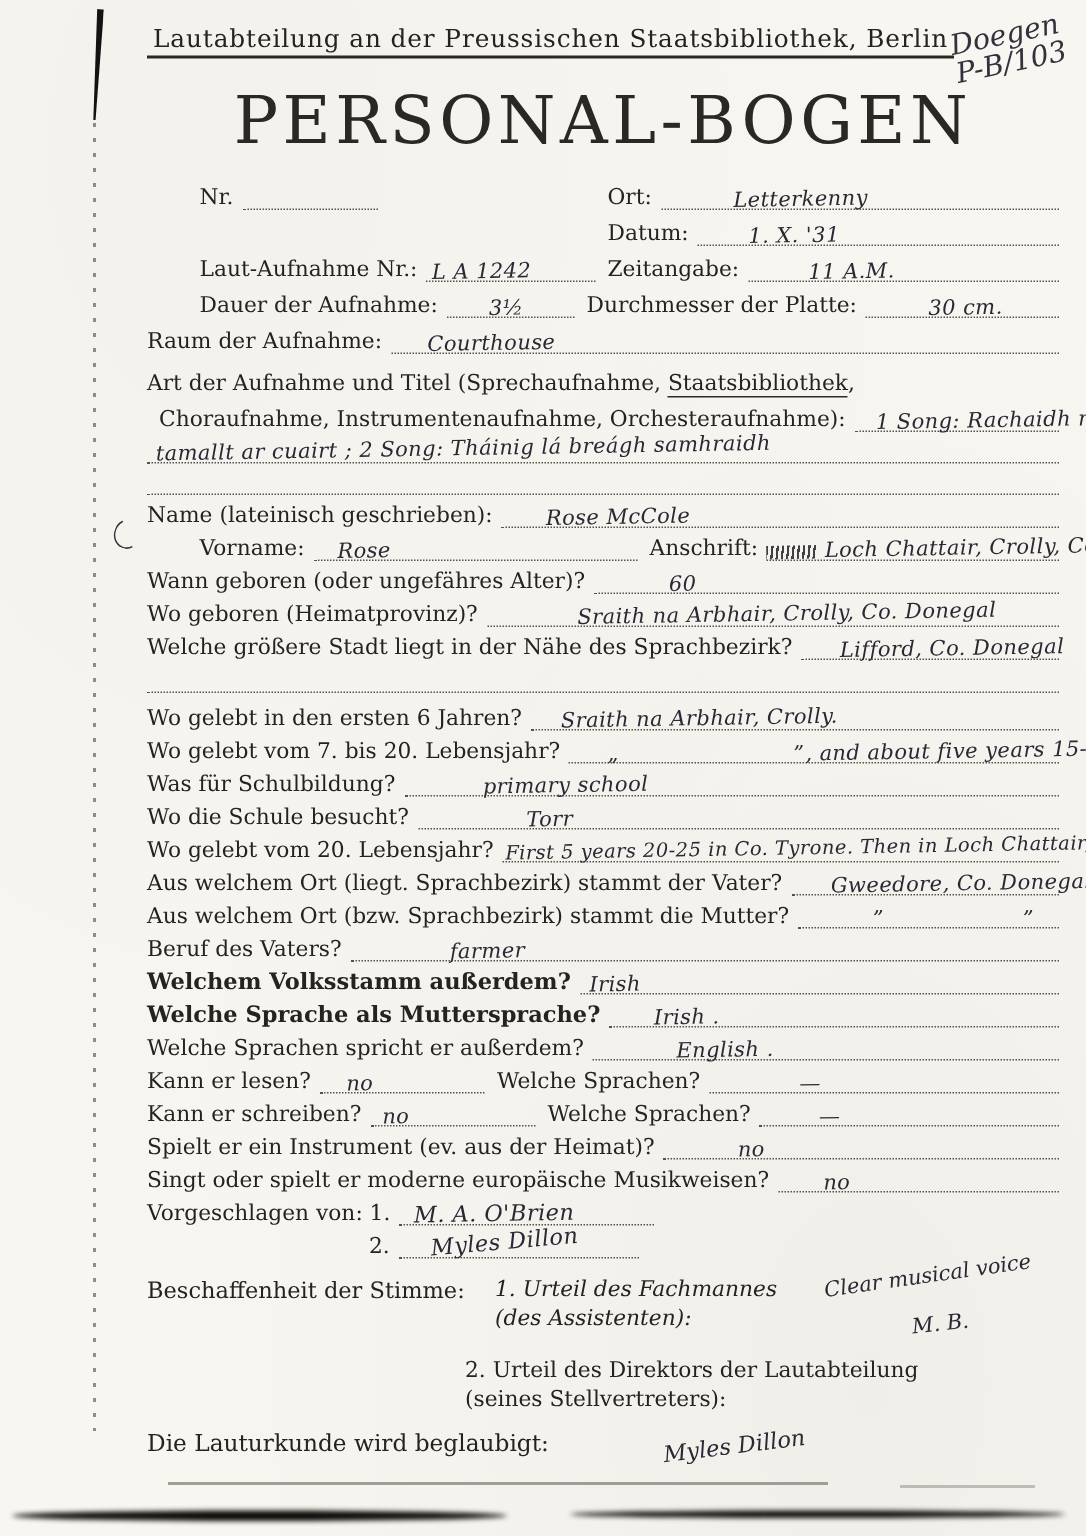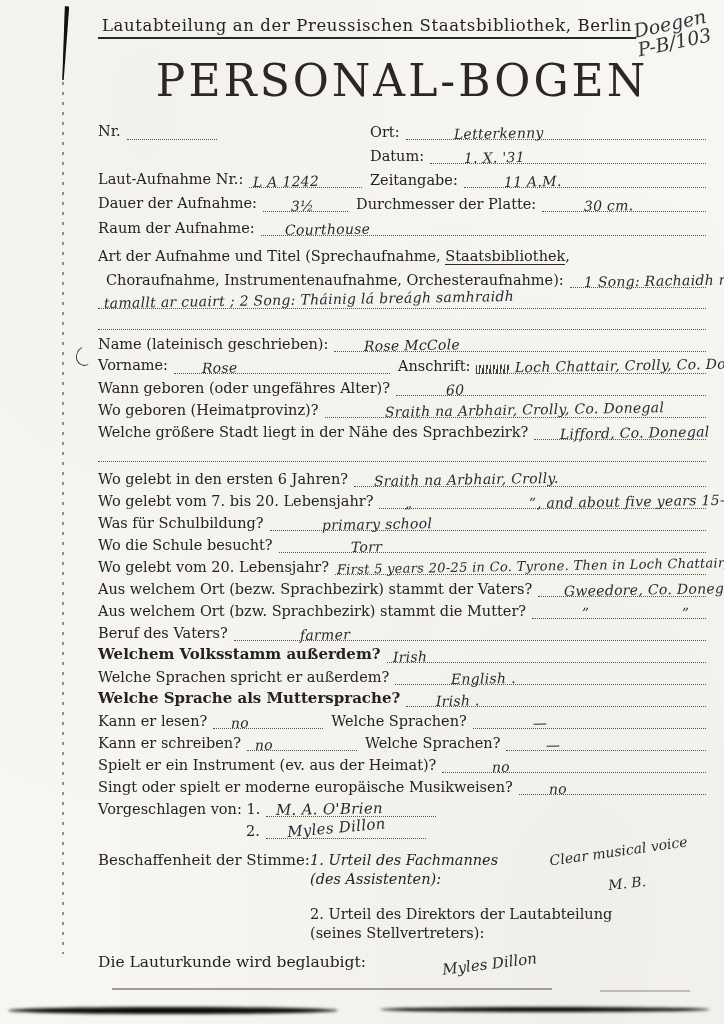--- a/index.html
+++ b/index.html
@@ -21,21 +21,21 @@
   .corner-note{position:absolute;right:-4px;top:-2px;transform:rotate(-12deg);
     font-style:italic;color:#34303c;line-height:19px;font-size:19px;text-align:left;}
   
   .form{margin-top:14px;font-size:14.5px;}
   .row{display:flex;align-items:flex-end;height:19px;margin-top:3px;white-space:nowrap;}
   .row.meta{height:20px;margin-top:4px;}
   .row.b{font-weight:bold;font-size:15px;}
   .lbl{padding-right:6px;white-space:nowrap;}
   .fill{flex:1;border-bottom:1px dotted #55524a;height:16px;position:relative;}
   .spacer{flex:1;}
-  .cell{display:flex;align-items:flex-start;}
+  .cell{display:flex;align-items:center;margin-left:35px;}
   .c272{flex:0 0 272px;}
   .c258{flex:0 0 258px;}
   .w90{flex:0 0 90px;}
   .w110{flex:0 0 110px;}
   .w160{flex:0 0 160px;}
   .w170{flex:0 0 170px;}
   .gap10{margin-top:10px;}
   .gap14{margin-top:14px;}
   .gap6{margin-top:6px;}
   
@@ -45,21 +45,21 @@
   .hw.big{font-size:15px;}
   .scribble{display:inline-block;width:34px;height:9px;margin-right:5px;vertical-align:middle;
     background:repeating-linear-gradient(97deg,#221f29 0 1.5px,transparent 1.5px 3.5px);
     opacity:.85;}
   .uline-pen{border-bottom:1.5px solid #2e2b27;}
   
   .art p{margin:0;line-height:21px;}
   .art .row{margin-top:2px;}
   
   .voice{position:relative;margin-top:12px;font-size:14.5px;}
-  .voice-row{display:flex;}
+  .voice-row{display:flex;gap:20px;}
   .voice-lbl{flex:0 0 212px;font-size:15px;}
   .voice-col{line-height:19px;font-style:italic;}
   .judge1-hw{position:absolute;right:18px;top:-8px;transform:rotate(-8deg);
     font-style:italic;color:#2b2834;font-size:14px;white-space:nowrap;}
   .judge1-ini{position:absolute;right:60px;top:24px;transform:rotate(-6deg);
     font-style:italic;color:#2b2834;font-size:14px;}
   .judge2{margin-left:212px;margin-top:16px;line-height:19px;}
   .footer-row{display:flex;align-items:flex-end;margin-top:10px;font-size:15.5px;position:relative;}
   .sig{margin-left:70px;font-style:italic;color:#2b2834;font-size:15px;
     transform:rotate(-7deg);position:relative;top:2px;}
@@ -177,21 +177,21 @@
       <div class="row">
         <span class="lbl">Name (lateinisch geschrieben):</span>
         <span class="fill">
           <span class="hw" style="left:30px;">Rose McCole</span>
         </span>
       </div>
       <div class="row">
         <div class="cell" style="flex:0 0 300px;">
           <span class="lbl">Vorname:</span>
           <span class="fill" style="margin-right:8px;">
-            <span class="hw" style="left:28px;">Rose</span>
+            <span class="hw" style="left:16px;">Rose</span>
           </span>
         </div>
         <span class="lbl">Anschrift:</span>
         <span class="fill">
           <span class="hw" style="left:0;"><span class="scribble"></span><span>Loch Chattair, Crolly, Co. Donegal</span></span>
         </span>
       </div>
       <div class="row">
         <span class="lbl">Wann geboren (oder ungefähres Alter)?</span>
         <span class="fill">
@@ -240,21 +240,21 @@
           <span class="hw" style="left:72px;">Torr</span>
         </span>
       </div>
       <div class="row">
         <span class="lbl">Wo gelebt vom 20. Lebensjahr?</span>
         <span class="fill">
           <span class="hw" style="left:2px;font-size:13px;">First 5 years 20-25 in Co. Tyrone.  Then in Loch Chattair, Crolly.</span>
         </span>
       </div>
       <div class="row">
-        <span class="lbl">Aus welchem Ort (bezw. Sprachbezirk) stammt der Vaters?</span>
+        <span class="lbl">Aus welchem Ort (liegt. Sprachbezirk) stammt der Vater?</span>
         <span class="fill">
           <span class="hw" style="left:26px;">Gweedore, Co. Donegal</span>
         </span>
       </div>
       <div class="row">
         <span class="lbl">Aus welchem Ort (bzw. Sprachbezirk) stammt die Mutter?</span>
         <span class="fill">
           <span class="hw" style="left:50px;">”</span>
           <span class="hw" style="left:150px;">”</span>
         </span>
@@ -265,30 +265,30 @@
           <span class="hw" style="left:66px;">farmer</span>
         </span>
       </div>
 
       <div class="row b">
         <span class="lbl">Welchem Volksstamm außerdem?</span>
         <span class="fill">
           <span class="hw" style="left:6px;font-weight:400;">Irish</span>
         </span>
       </div>
-      <div class="row">
-        <span class="lbl">Welche Sprachen spricht er außerdem?</span>
-        <span class="fill">
-          <span class="hw" style="left:56px;">English .</span>
-        </span>
-      </div>
       <div class="row b">
         <span class="lbl">Welche Sprache als Muttersprache?</span>
         <span class="fill">
           <span class="hw" style="left:30px;font-weight:400;">Irish .</span>
+        </span>
+      </div>
+      <div class="row">
+        <span class="lbl">Welche Sprachen spricht er außerdem?</span>
+        <span class="fill">
+          <span class="hw" style="left:56px;">English .</span>
         </span>
       </div>
       <div class="row">
         <span class="lbl">Kann er lesen?</span>
         <span class="fill w110" style="margin-right:8px;">
           <span class="hw" style="left:18px;">no</span>
         </span>
         <span class="lbl">Welche Sprachen?</span>
         <span class="fill">
           <span class="hw" style="left:60px;">—</span>

